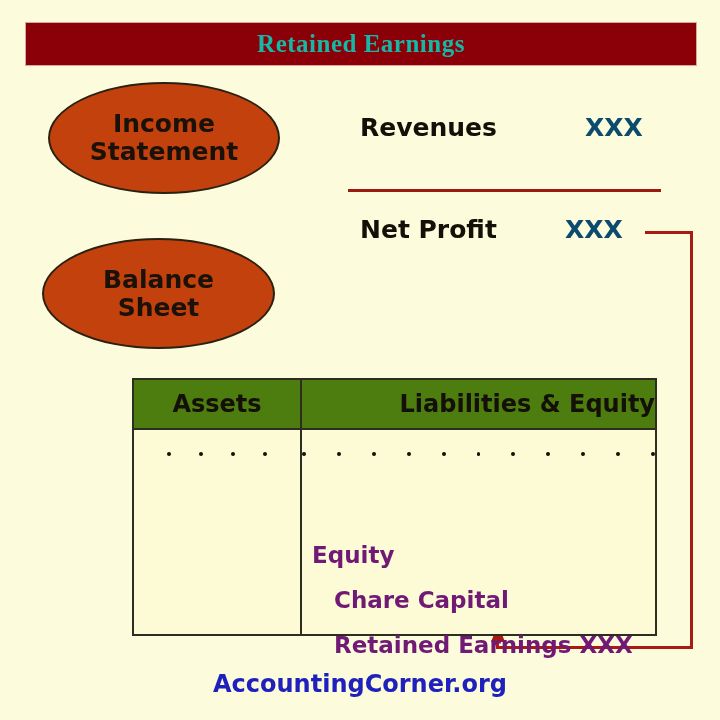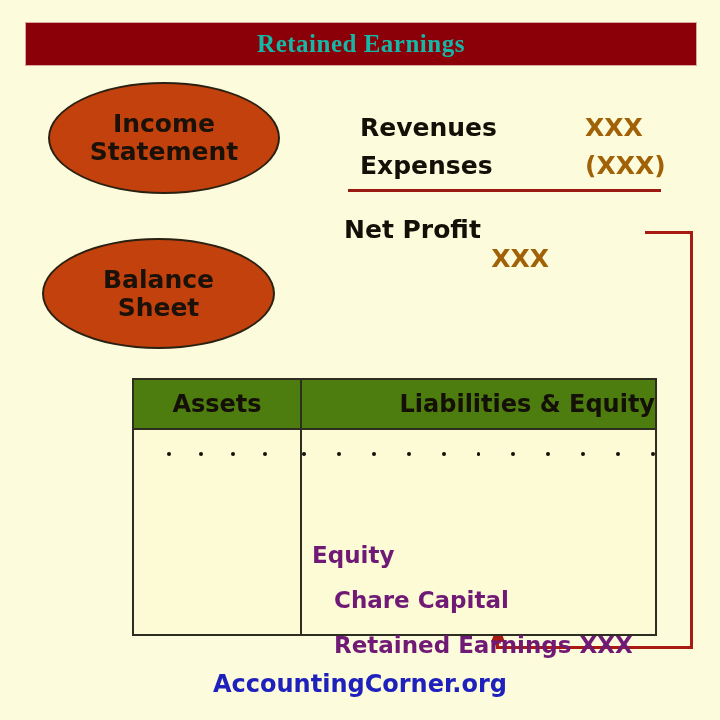--- a/index.html
+++ b/index.html
@@ -92,39 +92,38 @@
     width: 205px;
     font-size: 25px;
     font-weight: bold;
     color: #141007;
     font-family: "DejaVu Sans", sans-serif;
     white-space: nowrap;
   }
   .is-amount {
     font-size: 25px;
     font-weight: bold;
-    color: #a16207;
+    color: #0c4a6e;
     font-family: "DejaVu Sans", sans-serif;
     white-space: nowrap;
   }
   .is-rule {
     position: absolute;
     left: 348px;
     top: 189px;
     width: 313px;
     height: 3px;
     background: #9a1a12;
   }
   .is-total {
     position: absolute;
-    left: 344px;
+    left: 360px;
     top: 215px;
     display: flex;
-    align-items: flex-end;
-    flex-direction: column;
+    align-items: flex-start;
   }
 
   
   .conn {
     position: absolute;
     background: #a81a12;
   }
   #conn-top {
     left: 645px;
     top: 231px;
@@ -284,24 +283,20 @@
 
   <div class="ellipse" id="ellipse-balance">
     <span>Balance</span>
     <span>Sheet</span>
   </div>
 
   <div class="is-block">
     <div class="is-row">
       <span class="is-label">Revenues</span>
       <span class="is-amount">XXX</span>
-    </div>
-    <div class="is-row">
-      <span class="is-label">Expenses</span>
-      <span class="is-amount">(XXX)</span>
     </div>
   </div>
 
   <div class="is-rule"></div>
 
   <div class="is-total">
     <span class="is-label">Net Profit</span>
     <span class="is-amount">XXX</span>
   </div>
 

